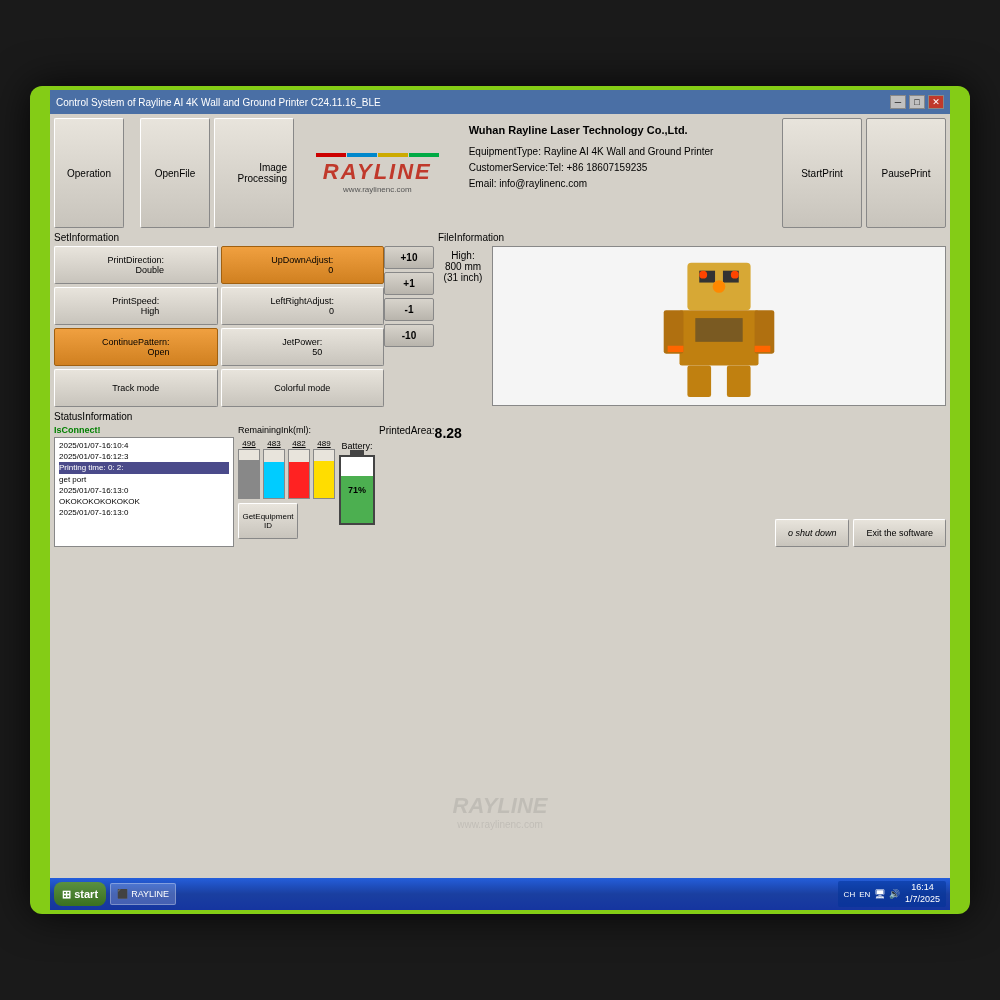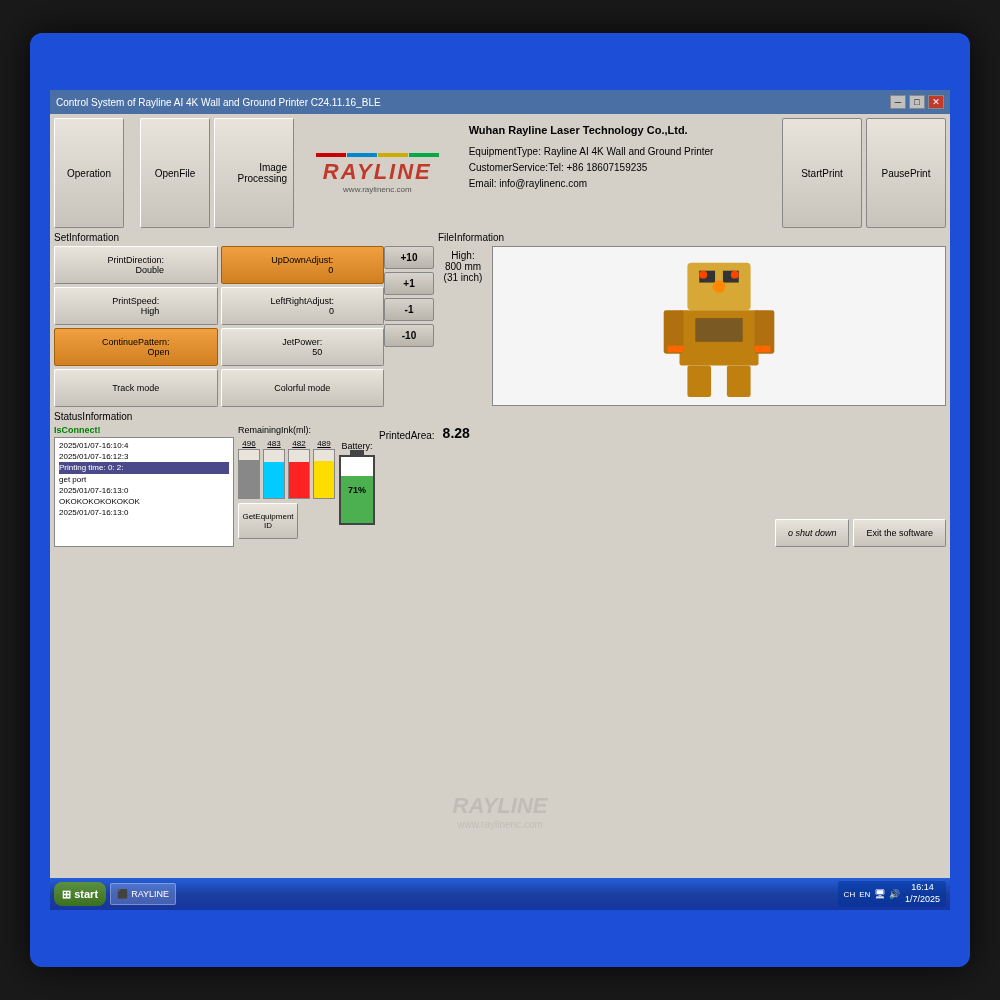--- a/index.html
+++ b/index.html
@@ -9,22 +9,22 @@
       background: #1a1a1a;
       display: flex;
       align-items: center;
       justify-content: center;
       font-family: Arial, sans-serif;
       overflow: hidden;
     }
 
     .monitor-outer {
       width: 940px;
-      height: 934px;
-      background: #1d4ed8;
+      height: 828px;
+      background: #84cc16;
       border-radius: 12px;
       padding: 20px;
       box-shadow: 0 0 40px rgba(0,0,0,0.8);
       display: flex;
       align-items: center;
       justify-content: center;
     }
 
     .monitor-screen {
       width: 900px;
@@ -541,21 +541,21 @@
           <div style="display:flex;flex-direction:column;align-items:center;gap:4px;margin-top:16px;">
             <div class="battery-label">Battery:</div>
             <div class="battery-outer">
               <div class="battery-top"></div>
               <div class="battery-fill" style="height:71%;"></div>
               <div class="battery-pct">71%</div>
             </div>
           </div>
 
           <div style="flex:1;display:flex;flex-direction:column;justify-content:space-between;">
-            <div style="display:flex;align-items:flex-end;gap:8px;font-size:10px;">
+            <div style="display:flex;align-items:flex-start;font-size:10px;">
               <span>PrintedArea:</span>
               <span style="font-size:14px;font-weight:bold;">8.28</span>
             </div>
             <div style="display:flex;gap:4px;justify-content:flex-end;">
               <button class="win-btn" style="font-size:9px;padding:8px 12px;font-style:italic;">o shut down</button>
               <button class="win-btn" style="font-size:9px;padding:8px 12px;">Exit the software</button>
             </div>
           </div>
 
         </div>

